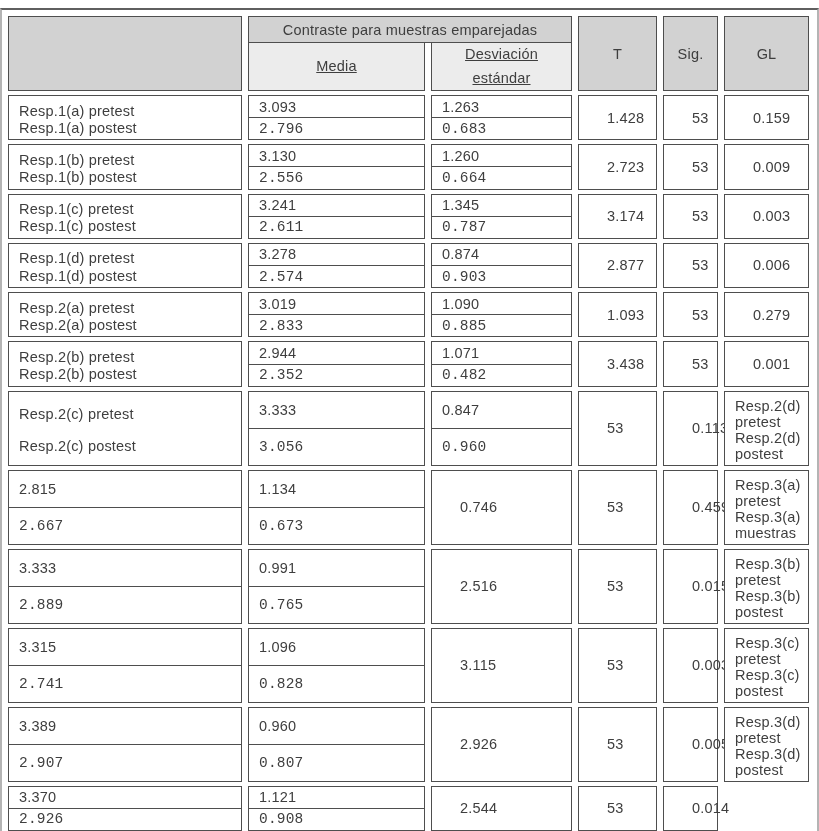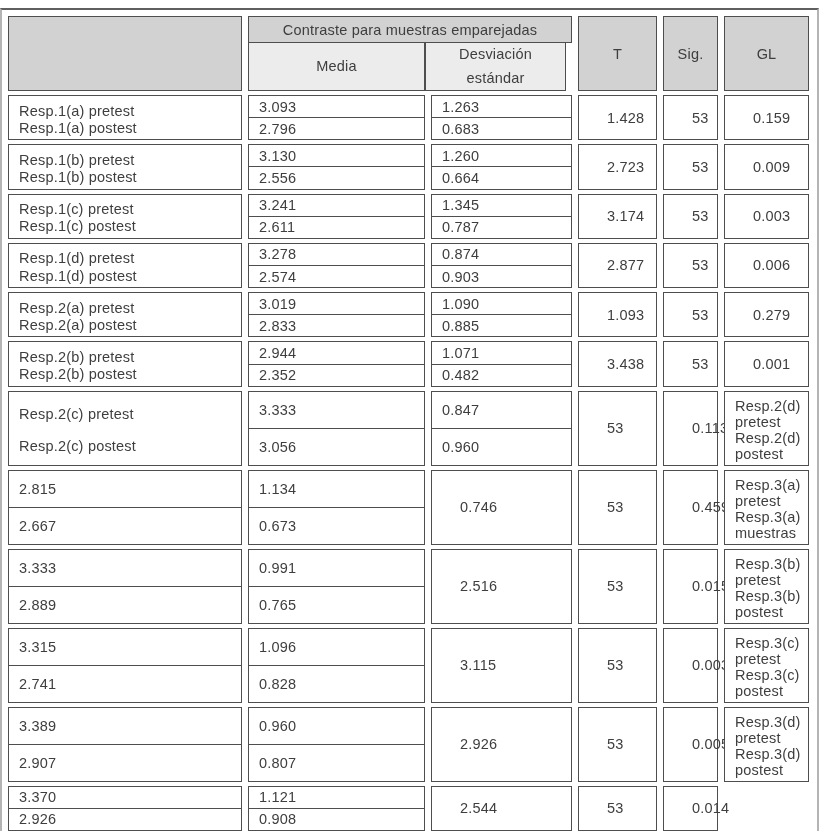--- a/index.html
+++ b/index.html
@@ -49,20 +49,22 @@
   }
   .hgroup {
     grid-column: 2 / span 2;
     display: grid;
     grid-template-rows: 27px 1fr;
     box-sizing: border-box;
   }
   .hsub {
     display: grid;
     grid-template-columns: 177px 141px;
+    column-gap: 6px;
+    text-decoration: underline;
   }
   .hsub .hcell {
     border-top: none;
     background: #ececec;
     line-height: 1.6;
     padding: 0 12px;
   }
   .cell { background: #ffffff; }
   .label-cell {
     display: flex;
@@ -76,20 +78,21 @@
     justify-content: space-between;
   }
   .pair-cell .half {
     flex: 1;
     display: flex;
     align-items: center;
     padding-left: 10px;
   }
   .pair-cell .half + .half {
     border-top: 1.5px solid #4e4e4e;
+    font-family: Liberation Mono, monospace;
   }
   .stat-cell {
     display: flex;
     align-items: center;
     padding-left: 28px;
   }
 </style>
 </head>
 <body>
 

